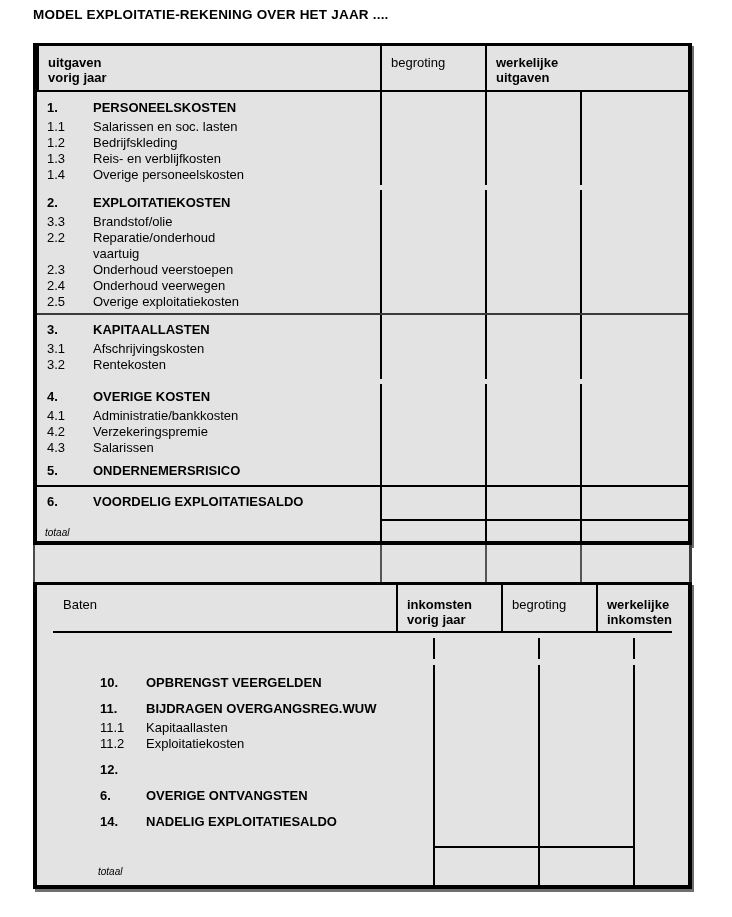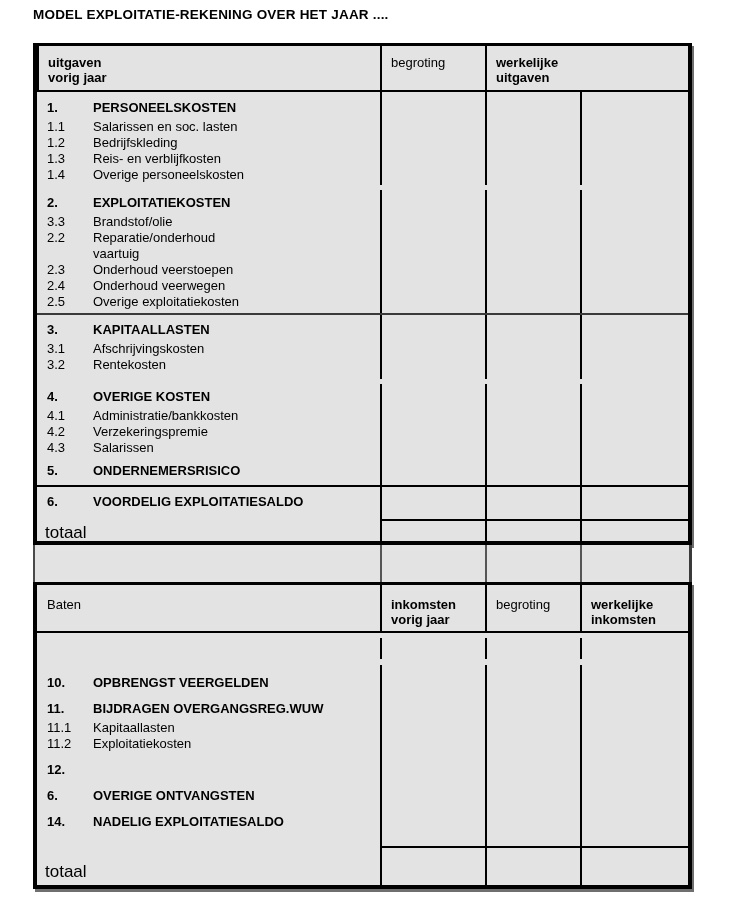--- a/index.html
+++ b/index.html
@@ -6,21 +6,21 @@
   body { width:732px; height:917px; font-family:"Liberation Sans", sans-serif; color:#000; }
   .page { position:relative; width:732px; height:917px; background:#fff; overflow:hidden; }
 
   .doc-title { position:absolute; left:33px; top:7px; font-size:13.5px; font-weight:bold; letter-spacing:.2px; white-space:nowrap; }
 
   .ftable { position:absolute; left:33px; width:659px; box-sizing:border-box;
             background:#e3e3e3; border:solid #000; border-width:3px 4px 4px 4px;
             display:flex; flex-direction:column; overflow:hidden;
             box-shadow:2px 3px 0 #6f6f6f; }
   .t1 { top:43px; height:502px; }
-  .t2 { top:582px; height:307px; }
+  .t2 { top:582px; height:307px;align-items:center; }
 
   .row { display:grid; grid-template-columns:343px 105px 95px 1fr; flex:none; }
   .cell { box-sizing:border-box; }
   .cell.num { border-left:2px solid #000; }
 
   
   .hrow { border-bottom:2px solid #000; }
   .t1 .hrow { height:44px; }
   .t2 .hrow { height:46px; }
   .hrow .cell { font-size:13px; line-height:15px; padding-top:9px; }
@@ -41,21 +41,21 @@
   .s3 { border-top:2px solid #3a3a3a; }
   .s3 .label { padding-top:7px; padding-bottom:6px; }
   .s3 { margin-bottom:5px; }
   .s4 .label { padding-top:5px; padding-bottom:2px; }
   .s5 { margin-top:auto; border-bottom:2px solid #000; }
   .s5 .label { padding-top:5px; padding-bottom:3px; }
   .s6 .label { padding-top:7px; padding-bottom:6px; }
 
   
   .trow .num { border-top:2px solid #000; }
-  .trow .label { font-size:17px; line-height:16px; padding:6px 0 5px 8px; }
+  .trow .label { font-size:10px; line-height:16px; padding:6px 0 5px 8px;font-style:italic; }
   .t2 .trow { flex:none; }
   .t2 .trow .label { padding-top:18px; padding-bottom:5px; }
 
   
   .b0 { margin-top:5px; height:21px; }
   .bmain { margin-top:6px; flex:1 1 auto; }
   .bmain .label { padding-top:10px; }
   .bsec { margin-bottom:10px; }
 
   

